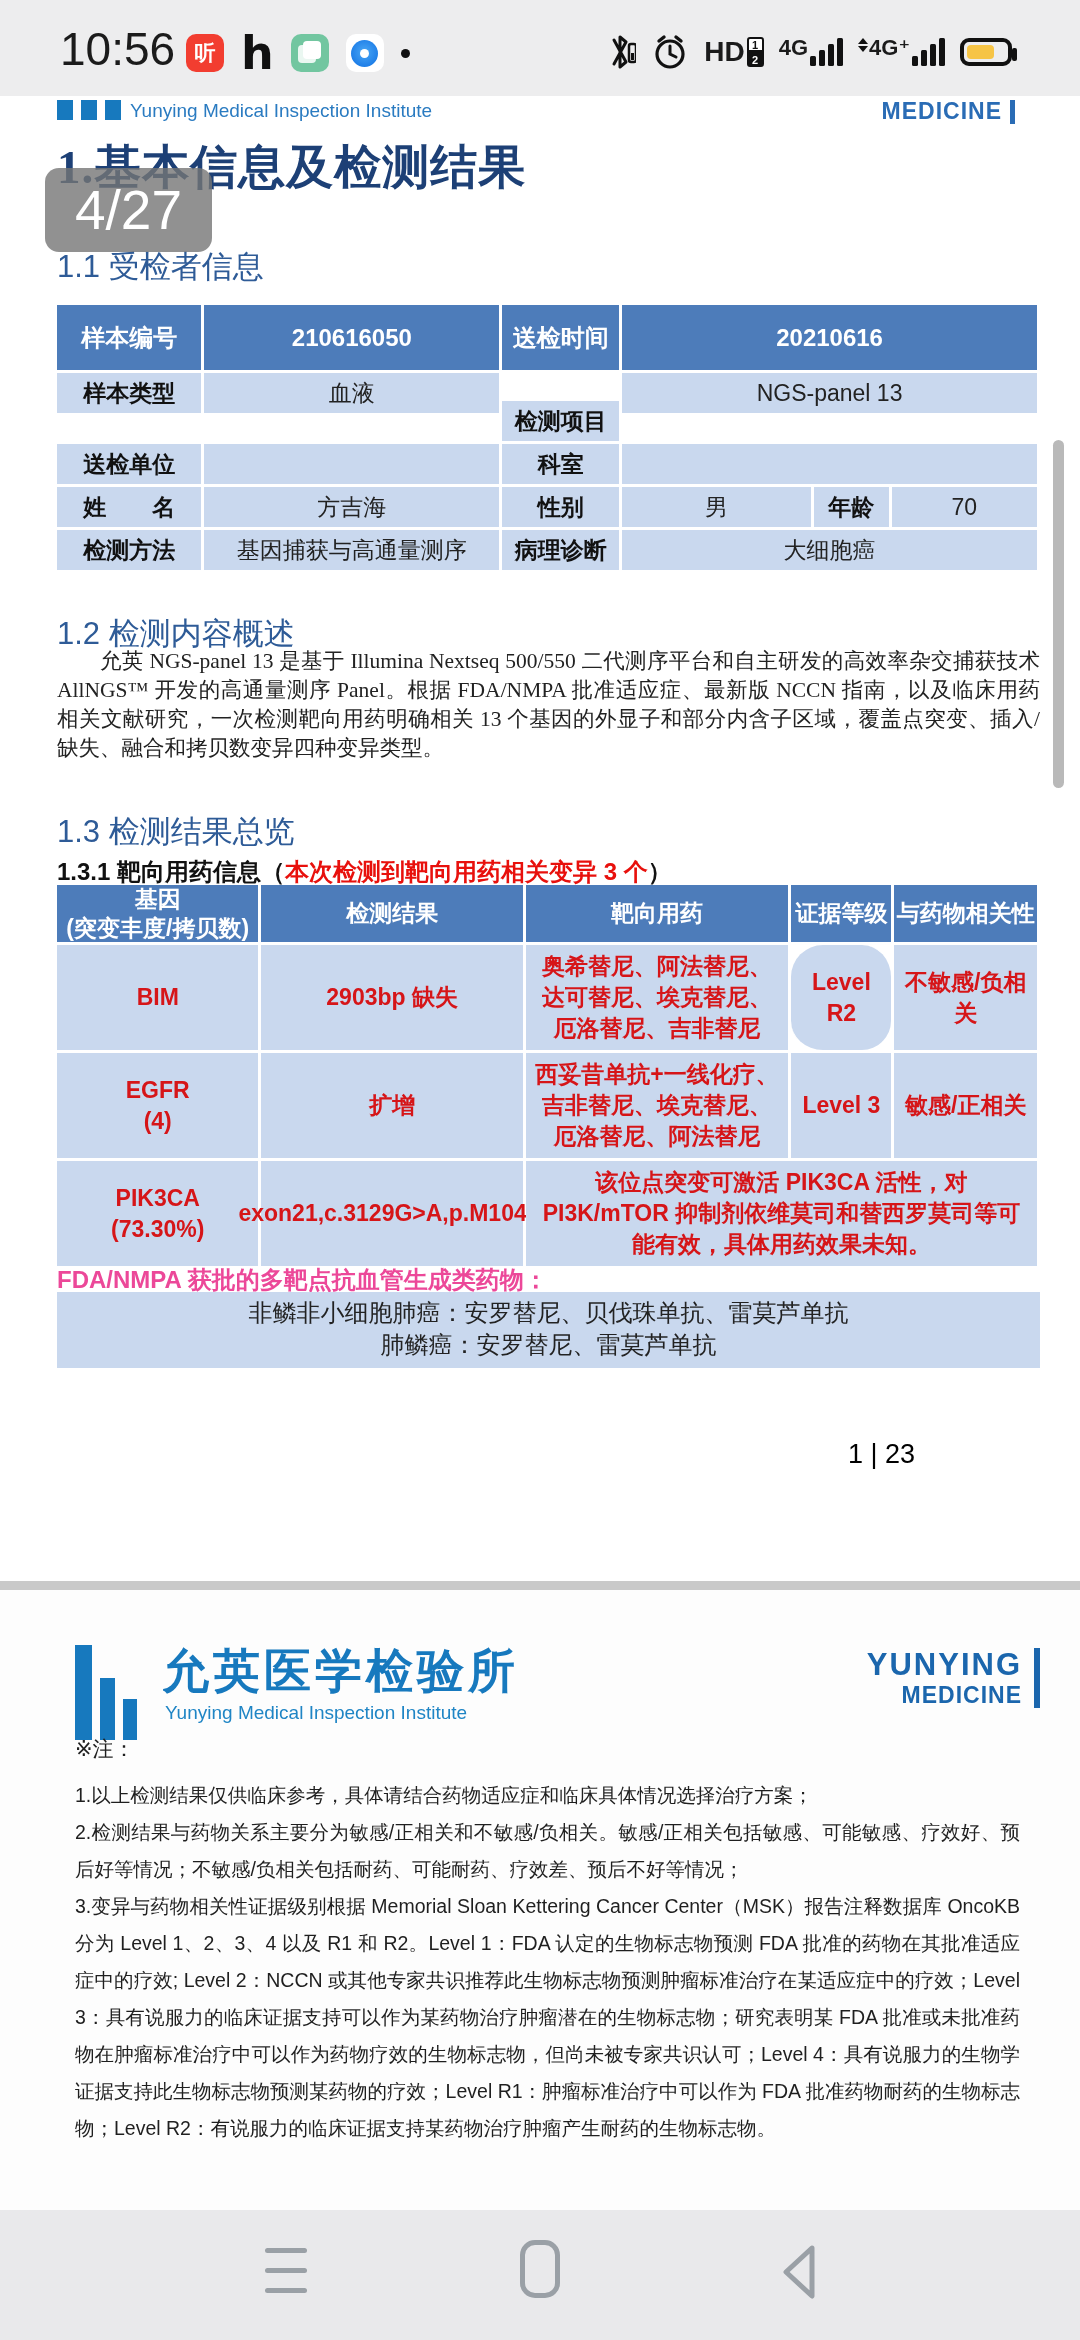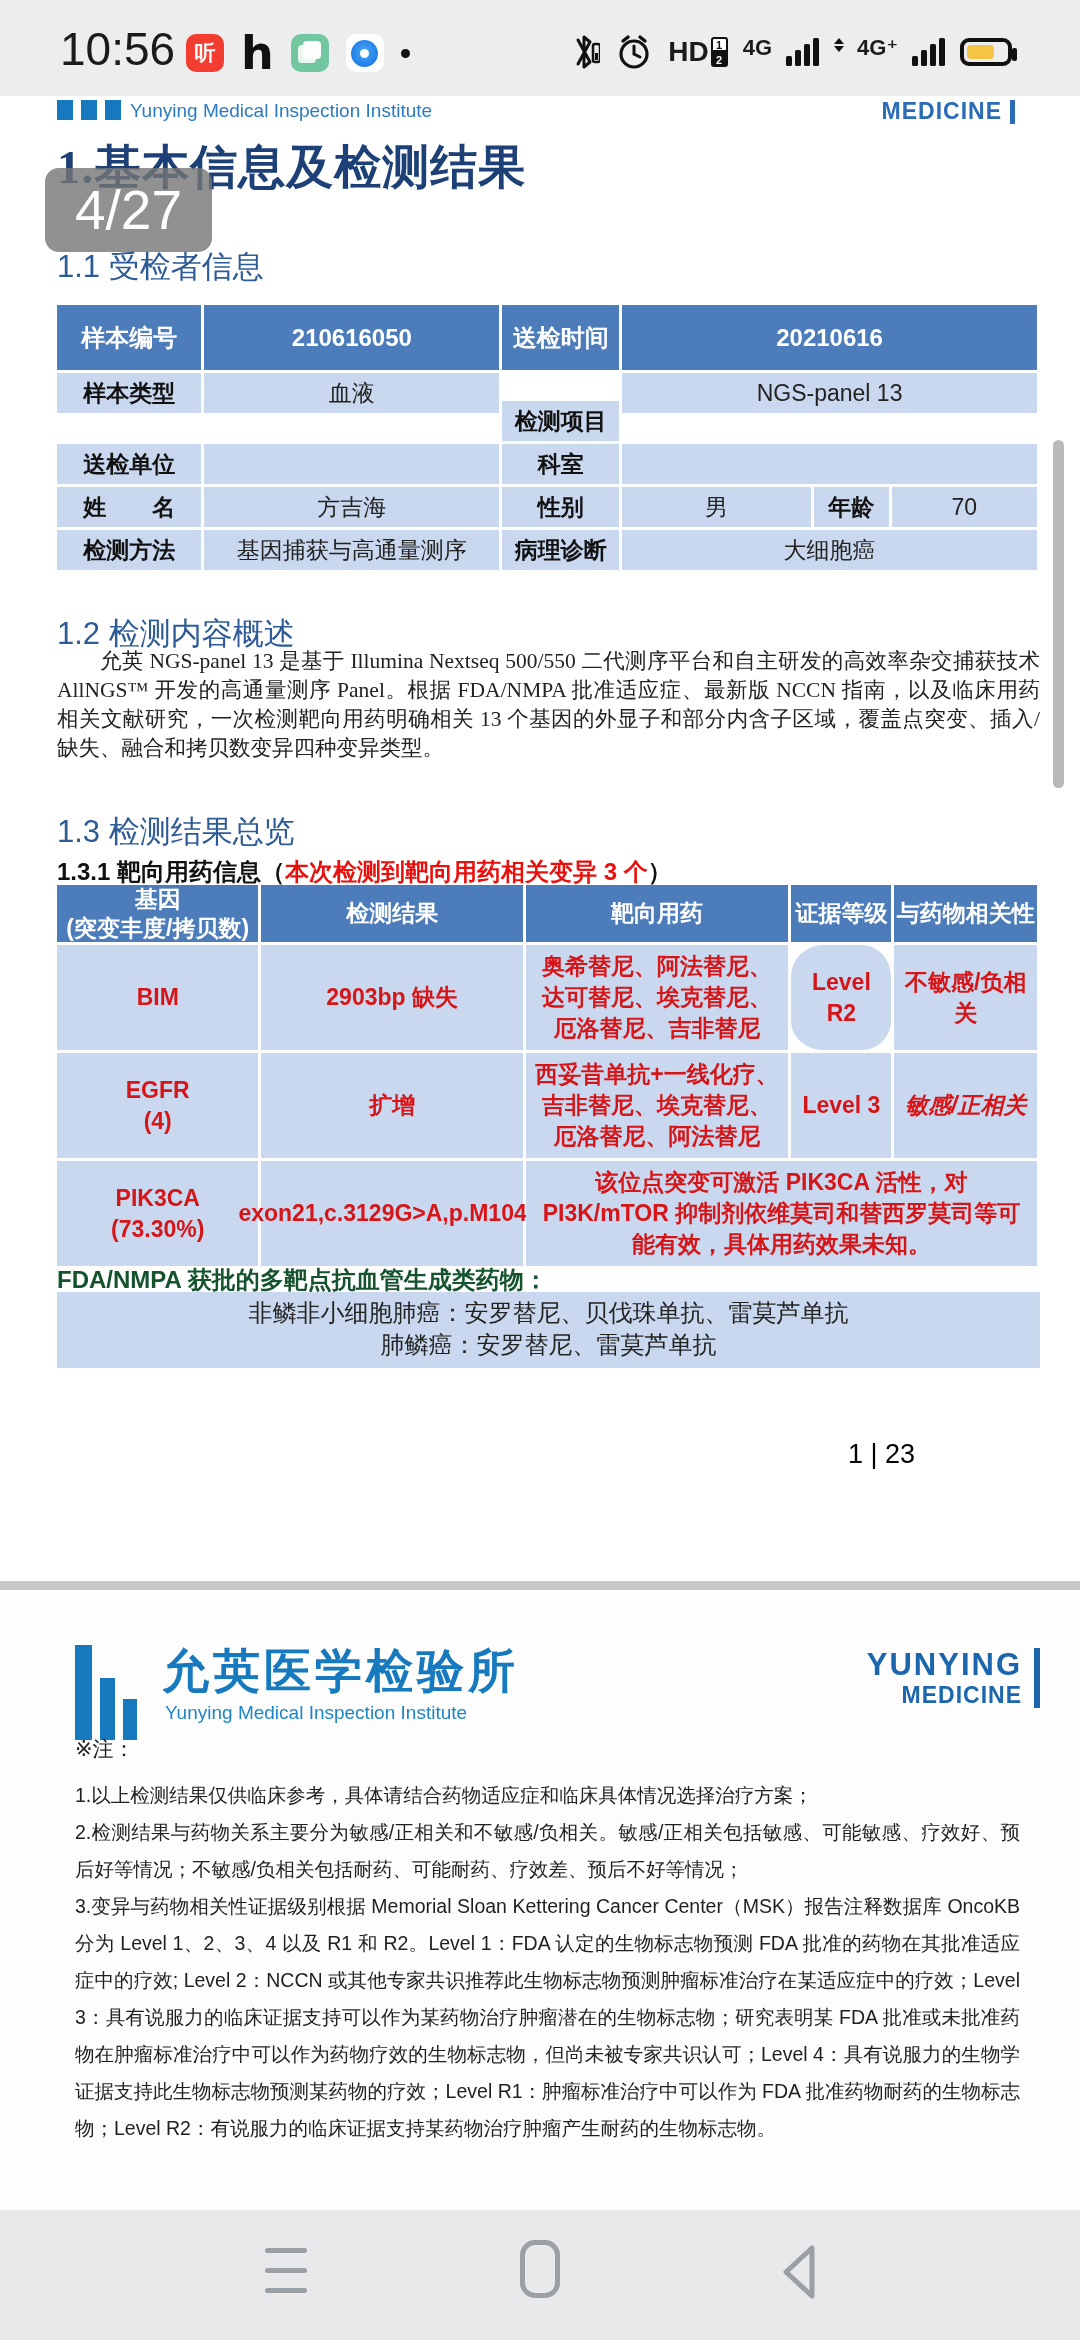--- a/index.html
+++ b/index.html
@@ -21,21 +21,21 @@
   .bluedot{width:9px;height:9px;border-radius:50%;background:#fff;}
   .minidot{width:9px;height:9px;border-radius:50%;background:#111;}
   .sicons{position:absolute;right:62px;top:30px;display:flex;align-items:center;gap:15px;height:44px;}
   .hd-wrap{display:flex;align-items:center;gap:2px;}
   .hd-txt{font-size:28px;font-weight:700;letter-spacing:0;}
   .simbadge{display:flex;flex-direction:column;width:17px;}
   .simbadge .s1{height:15px;background:#fff;border:2px solid #111;box-sizing:border-box;border-radius:3px 3px 0 0;
                 font-size:11px;font-weight:700;color:#111;display:flex;align-items:center;justify-content:center;}
   .simbadge .s2{height:15px;background:#111;border-radius:0 0 3px 3px;font-size:11px;font-weight:700;color:#fff;
                 display:flex;align-items:center;justify-content:center;}
-  .sig{display:flex;align-items:flex-start;gap:12px;}
+  .sig{display:flex;align-items:flex-start;gap:0;}
   .sig .lbl{font-size:22px;font-weight:700;align-self:flex-start;line-height:20px;margin-right:2px;}
   .bars{display:flex;align-items:flex-end;gap:3px;}
   .bars i{display:block;width:6px;background:#111;border-radius:1.5px;}
   .updown{display:flex;flex-direction:column;gap:2px;margin-right:1px;align-self:flex-start;}
   .updown b{width:0;height:0;border-left:5px solid transparent;border-right:5px solid transparent;}
   .updown .u{border-bottom:6px solid #111;}
   .updown .d{border-top:6px solid #111;}
   .batt{position:relative;width:52px;height:28px;border:4px solid #111;border-radius:9px;box-sizing:border-box;margin-right:6px;}
   .batt .fill{position:absolute;left:3px;top:3px;bottom:3px;width:27px;background:#f6c445;border-radius:4px;}
   .batt .nub{position:absolute;right:-9px;top:6px;width:5px;height:13px;background:#111;border-radius:2px;}
@@ -62,21 +62,21 @@
   .phead .tcell{background:#4d7cba;color:#fff;font-weight:700;font-size:24px;height:68px;}
   .pdata .tcell{background:#c9d8ee;font-size:23px;height:43px;color:#222;}
   .pdata .lab{font-weight:700;color:#111;}
   .rtable{top:789px;}
   .rhead .tcell{background:#4d7cba;color:#fff;font-weight:700;font-size:23px;height:60px;line-height:29px;}
   .rdata .tcell{background:#c9d8ee;color:#d61518;font-weight:700;font-size:23px;line-height:31px;padding:6px 8px;}
   .h131{position:absolute;left:57px;top:760px;font-size:24px;font-weight:700;color:#111;}
   .h131 .red{color:#e8100c;}
   .para{position:absolute;left:57px;top:551px;width:983px;font-size:21.5px;line-height:29px;color:#222;
         text-align:justify;text-indent:2em;font-family:"Liberation Serif","DejaVu Serif",serif;}
-  .fda-label{position:absolute;left:57px;top:1168px;font-size:24px;font-weight:700;color:#14532d;}
+  .fda-label{position:absolute;left:57px;top:1168px;font-size:24px;font-weight:700;color:#ec4899;}
   .fda-box{position:absolute;left:57px;top:1196px;width:983px;background:#c9d8ee;padding:5px 0 7px 0;
            font-size:24px;color:#222;text-align:center;line-height:32px;}
   .pageno{position:absolute;left:848px;top:1343px;font-size:27px;color:#000000;}
   .divider{position:absolute;top:1581px;left:0;width:1080px;height:9px;background:#c9c9c9;}
   
   .page2{position:absolute;top:1590px;left:0;width:1080px;height:620px;background:#fdfdfd;}
   .logo-bars{position:absolute;left:75px;top:55px;height:95px;display:flex;align-items:flex-end;gap:8px;}
   .logo-bars i{display:block;background:#1779be;}
   .logo-bars .b1{width:17px;height:95px;} .logo-bars .b2{width:15px;height:62px;} .logo-bars .b3{width:14px;height:41px;}
   .logo-cn{position:absolute;left:162px;top:50px;font-size:47px;font-weight:700;color:#1779be;letter-spacing:4px;}
@@ -240,21 +240,21 @@
           <div class="tcell" style="width: 27%; min-height: 88px;">奥希替尼、阿法替尼、达可替尼、埃克替尼、厄洛替尼、吉非替尼</div>
           <div class="tcell" style="width: 10.5%; min-height: 88px; border-radius: 32px;">Level R2</div>
           <div class="tcell" style="width: 14.8%; min-height: 88px;">不敏感/负相关</div>
         </div>
         <div class="trow rdata">
           <div class="tcell" style="width: 20.8%; min-height: 89px;">EGFR
 (4)</div>
           <div class="tcell" style="width: 26.9%; min-height: 89px;">扩增</div>
           <div class="tcell" style="width: 27%; min-height: 89px;">西妥昔单抗+一线化疗、吉非替尼、埃克替尼、厄洛替尼、阿法替尼</div>
           <div class="tcell" style="width: 10.5%; min-height: 89px;">Level 3</div>
-          <div class="tcell" style="width: 14.8%; min-height: 89px; font-style: italic;">敏感/正相关</div>
+          <div class="tcell" style="width: 14.8%; min-height: 89px;">敏感/正相关</div>
         </div>
         <div class="trow rdata">
           <div class="tcell" style="width: 20.8%; min-height: 80px;">PIK3CA
 (73.30%)</div>
           <div class="tcell" style="width: 26.9%; min-height: 80px;">exon21,c.3129G&gt;A,p.M1043I</div>
           <div class="tcell" style="width: 52.3%; min-height: 80px;">该位点突变可激活 PIK3CA 活性，对 PI3K/mTOR 抑制剂依维莫司和替西罗莫司等可能有效，具体用药效果未知。</div>
         </div>
       </div>
 
     <div class="fda-label">FDA/NMPA 获批的多靶点抗血管生成类药物：</div>

